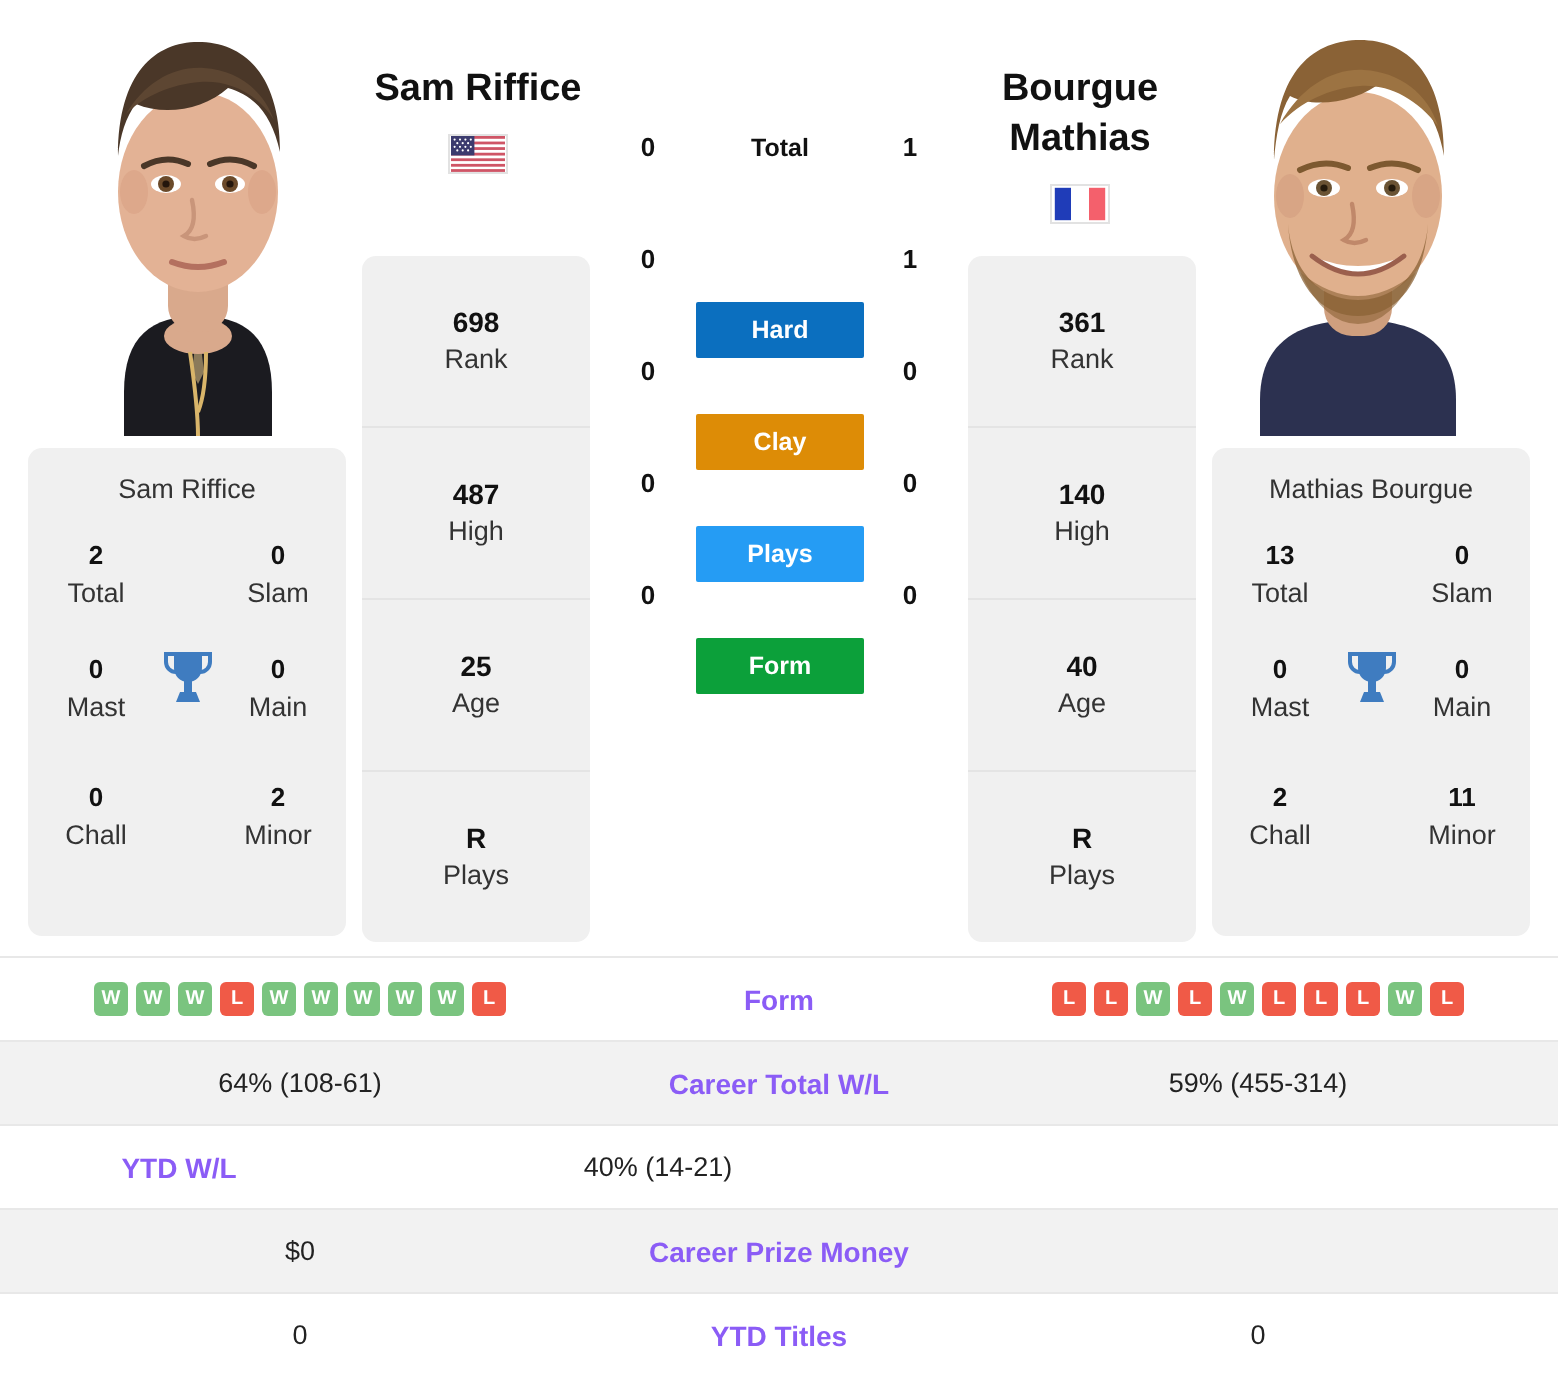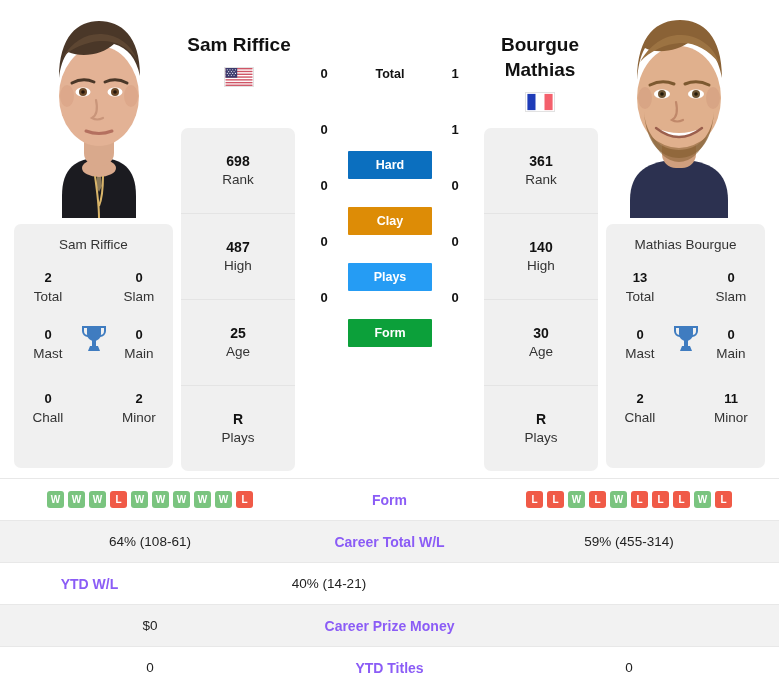--- a/index.html
+++ b/index.html
@@ -271,21 +271,21 @@
     <div class="statcol right">
       <div class="statcell">
         <div class="v">361</div>
         <div class="k">Rank</div>
       </div>
       <div class="statcell">
         <div class="v">140</div>
         <div class="k">High</div>
       </div>
       <div class="statcell">
-        <div class="v">30</div>
+        <div class="v">40</div>
         <div class="k">Age</div>
       </div>
       <div class="statcell">
         <div class="v">R</div>
         <div class="k">Plays</div>
       </div>
     </div>
 
     <div class="titles left">
       <div class="tname">Sam Riffice</div>

